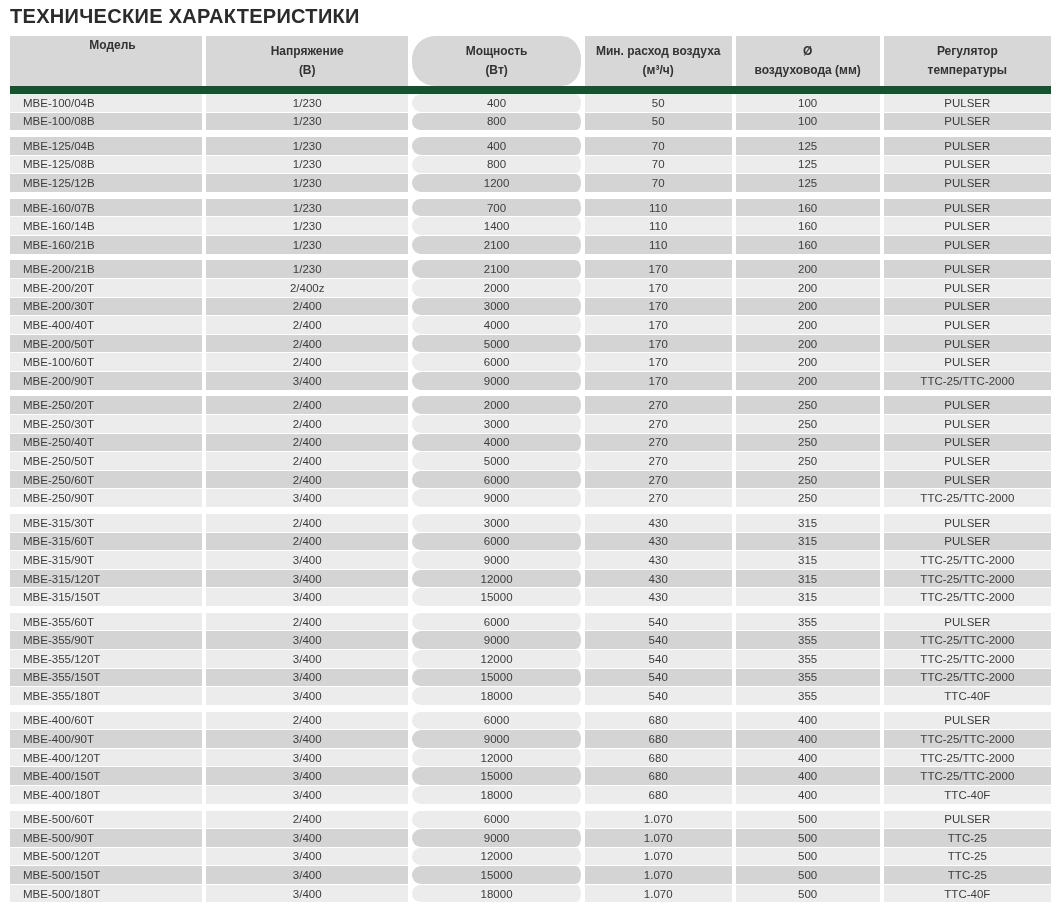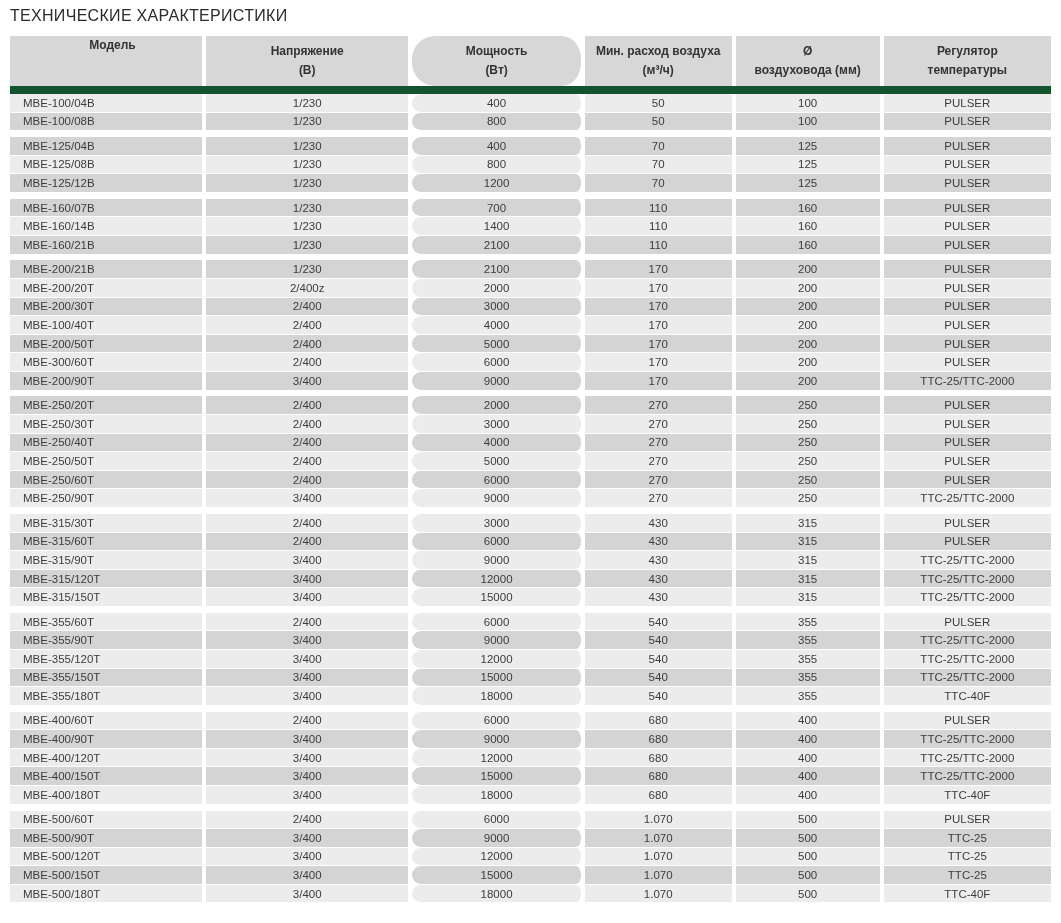--- a/index.html
+++ b/index.html
@@ -12,23 +12,23 @@
     font-family: "Liberation Sans", "DejaVu Sans", sans-serif;
   }
   .page {
     padding: 0 10px;
     box-sizing: border-box;
     width: 1061px;
   }
   .title {
     margin: 0;
     padding-top: 6px;
-    font-size: 16px;
+    font-size: 20px;
     line-height: 20px;
-    font-weight: normal;
+    font-weight: bold;
     letter-spacing: 0.3px;
     color: var(--title-text, #2b2b2b);
   }
   .table {
     margin-top: 10px;
     width: 1041px;
   }
   .thead {
     display: flex;
     height: 50px;
@@ -195,37 +195,37 @@
         </div>
         <div class="row dark">
           <div class="cell c0">MBE-200/30T</div>
           <div class="cell c1">2/400</div>
           <div class="cell c2">3000</div>
           <div class="cell c3">170</div>
           <div class="cell c4">200</div>
           <div class="cell c5">PULSER</div>
         </div>
         <div class="row light">
-          <div class="cell c0">MBE-100/40T</div>
+          <div class="cell c0">MBE-400/40T</div>
           <div class="cell c1">2/400</div>
           <div class="cell c2">4000</div>
           <div class="cell c3">170</div>
           <div class="cell c4">200</div>
           <div class="cell c5">PULSER</div>
         </div>
         <div class="row dark">
           <div class="cell c0">MBE-200/50T</div>
           <div class="cell c1">2/400</div>
           <div class="cell c2">5000</div>
           <div class="cell c3">170</div>
           <div class="cell c4">200</div>
           <div class="cell c5">PULSER</div>
         </div>
         <div class="row light">
-          <div class="cell c0">MBE-300/60T</div>
+          <div class="cell c0">MBE-100/60T</div>
           <div class="cell c1">2/400</div>
           <div class="cell c2">6000</div>
           <div class="cell c3">170</div>
           <div class="cell c4">200</div>
           <div class="cell c5">PULSER</div>
         </div>
         <div class="row dark">
           <div class="cell c0">MBE-200/90T</div>
           <div class="cell c1">3/400</div>
           <div class="cell c2">9000</div>

